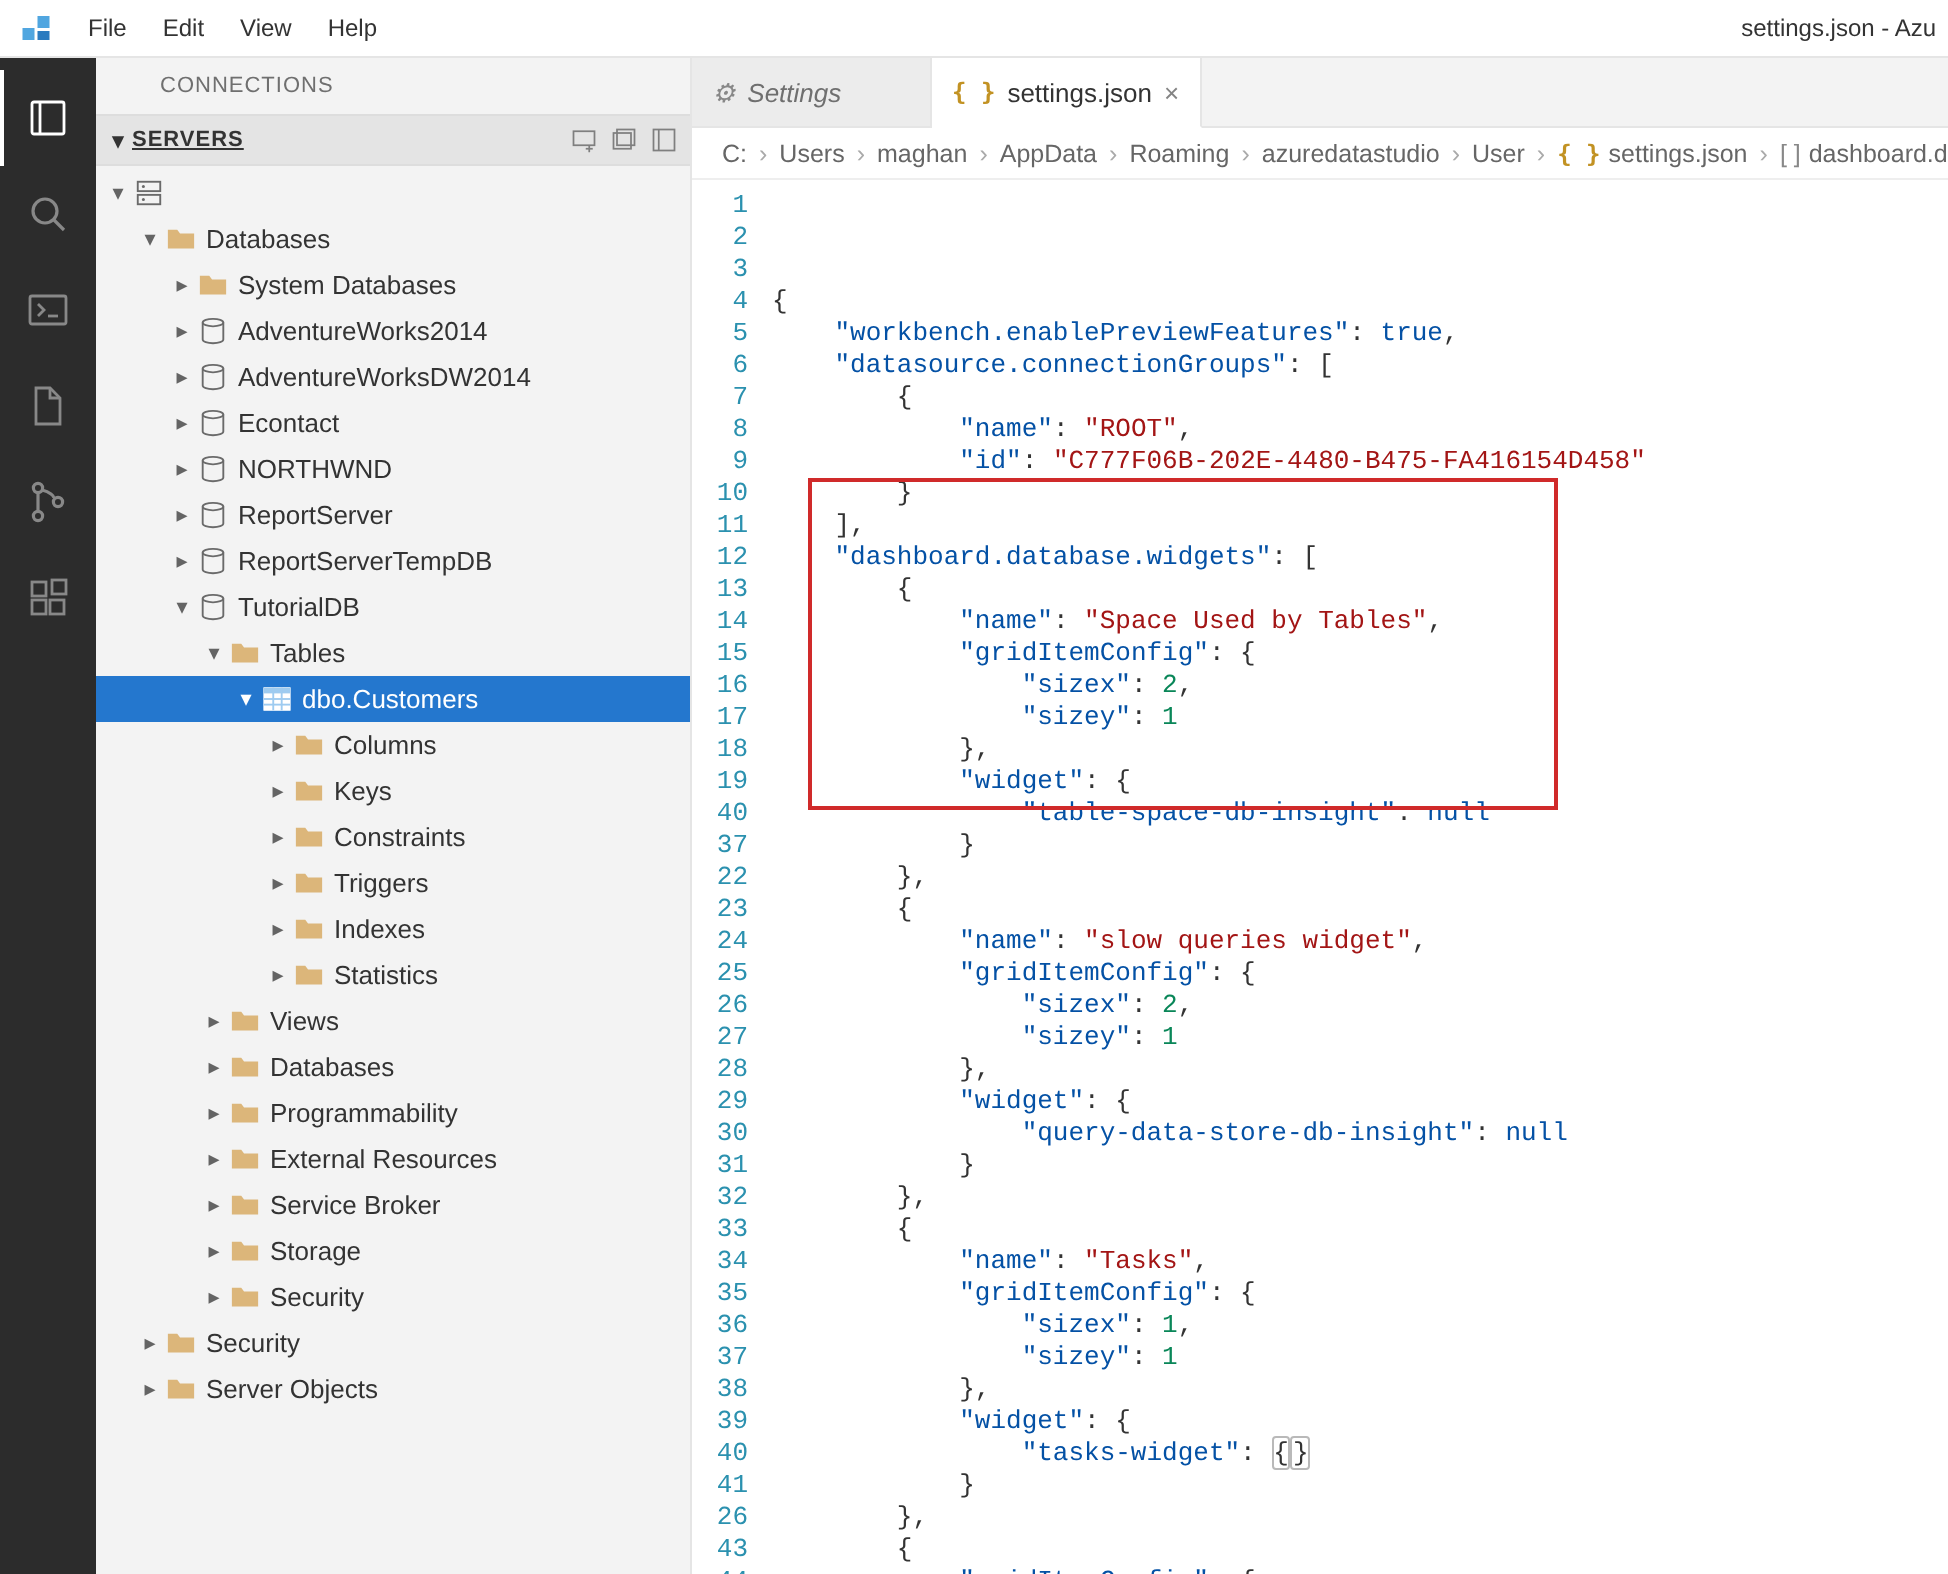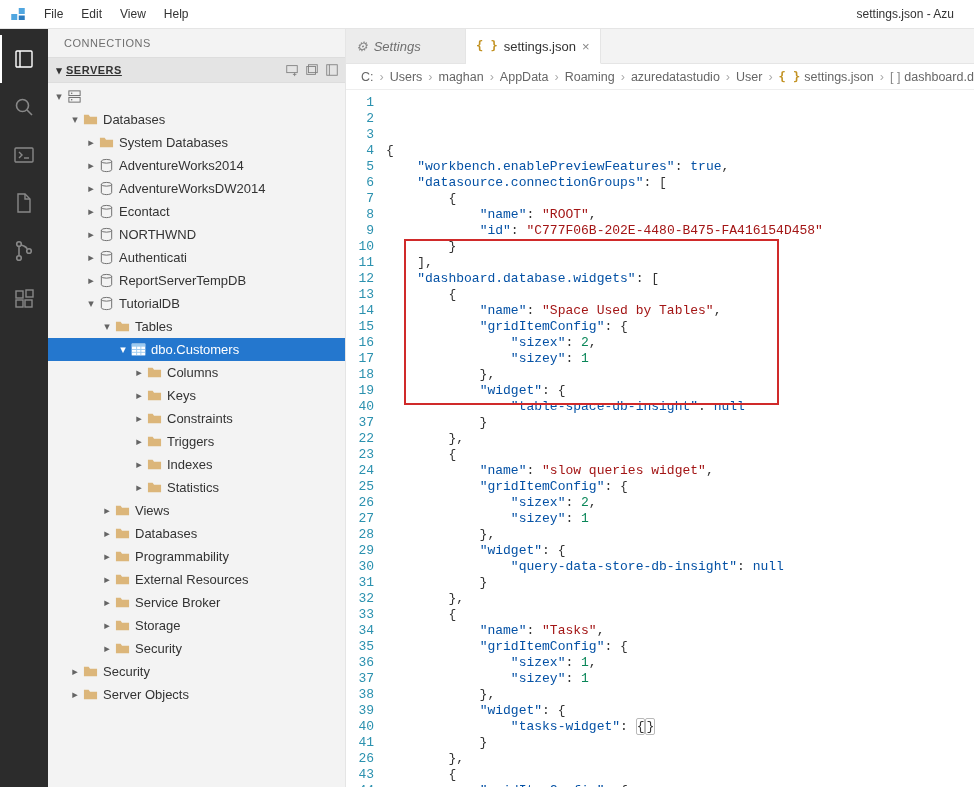--- a/index.html
+++ b/index.html
@@ -23,21 +23,21 @@
     border-bottom: 1px solid #e5e5e5;
     font-size: 12px;
   }
   .titlebar .app-icon {
     width: 35px; display: flex; justify-content: center; align-items: center;
   }
   .titlebar .menu-item {
     padding: 0 9px; height: 100%; display: flex; align-items: center; cursor: pointer;
   }
   .titlebar .spacer { flex: 1; }
-  .titlebar .window-title { padding-right: 20px; color: #333; white-space: nowrap;}
+  .titlebar .window-title { padding-right: 6px; color: #333; white-space: nowrap;}
   
   .main-row { flex: 1; display: flex; overflow: hidden; }
   
   .activity-bar {
     width: 48px;
     background: #2c2c2c;
     display: flex; flex-direction: column; align-items: center;
     padding-top: 6px;
   }
   .activity-item {
@@ -50,21 +50,21 @@
   }
   .activity-item svg { width:24px; height:24px; }
   
   .sidebar {
     width: 298px;
     background: #f3f3f3;
     display: flex; flex-direction: column;
     border-right: 1px solid #e5e5e5;
   }
   .sidebar-title {
-    height: 28px; display: flex; align-items: center; padding: 0 16px;
+    height: 28px; display: flex; align-items: center; padding: 0 32px;
     font-size: 11px; letter-spacing: 0.5px; color: #6f6f6f;
   }
   .section-header {
     height: 26px; display: flex; align-items: center;
     background: #e4e4e4; padding: 0 4px 0 4px; font-size: 11px; font-weight: 700;
     border-top: 1px solid #ddd; border-bottom: 1px solid #ddd;
   }
   .section-header .chev { width: 14px; text-align: center;}
   .section-header .label { flex:1; letter-spacing: 0.5px; text-decoration: underline;}
   .section-header .action { width: 18px; height:18px; display:flex; align-items:center; justify-content:center; opacity:0.7; margin-left:2px;}
@@ -281,21 +281,21 @@
         </div>
       <div class="tree-row">
           <span class="indent" style="width:36px"></span>
           <span class="twisty">▸</span>
           <span class="tree-icon db-icon">
             <svg viewBox="0 0 16 16">
               <ellipse cx="8" cy="3.5" rx="5.5" ry="2" fill="none" stroke="#6a6a6a"></ellipse>
               <path d="M2.5 3.5v9c0 1.1 2.5 2 5.5 2s5.5-.9 5.5-2v-9" fill="none" stroke="#6a6a6a"></path>
             </svg>
           </span>
-          <span>Authenticati</span>
+          <span>ReportServer</span>
         </div>
       <div class="tree-row">
           <span class="indent" style="width:36px"></span>
           <span class="twisty">▸</span>
           <span class="tree-icon db-icon">
             <svg viewBox="0 0 16 16">
               <ellipse cx="8" cy="3.5" rx="5.5" ry="2" fill="none" stroke="#6a6a6a"></ellipse>
               <path d="M2.5 3.5v9c0 1.1 2.5 2 5.5 2s5.5-.9 5.5-2v-9" fill="none" stroke="#6a6a6a"></path>
             </svg>
           </span>

